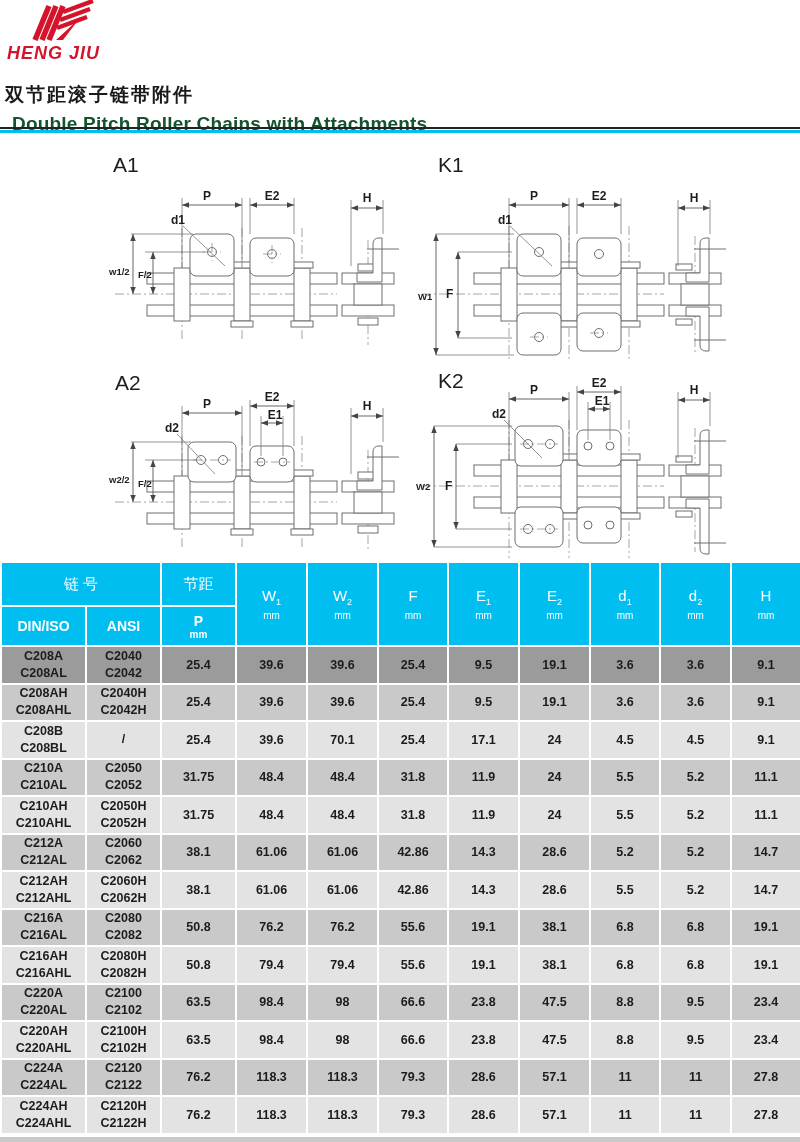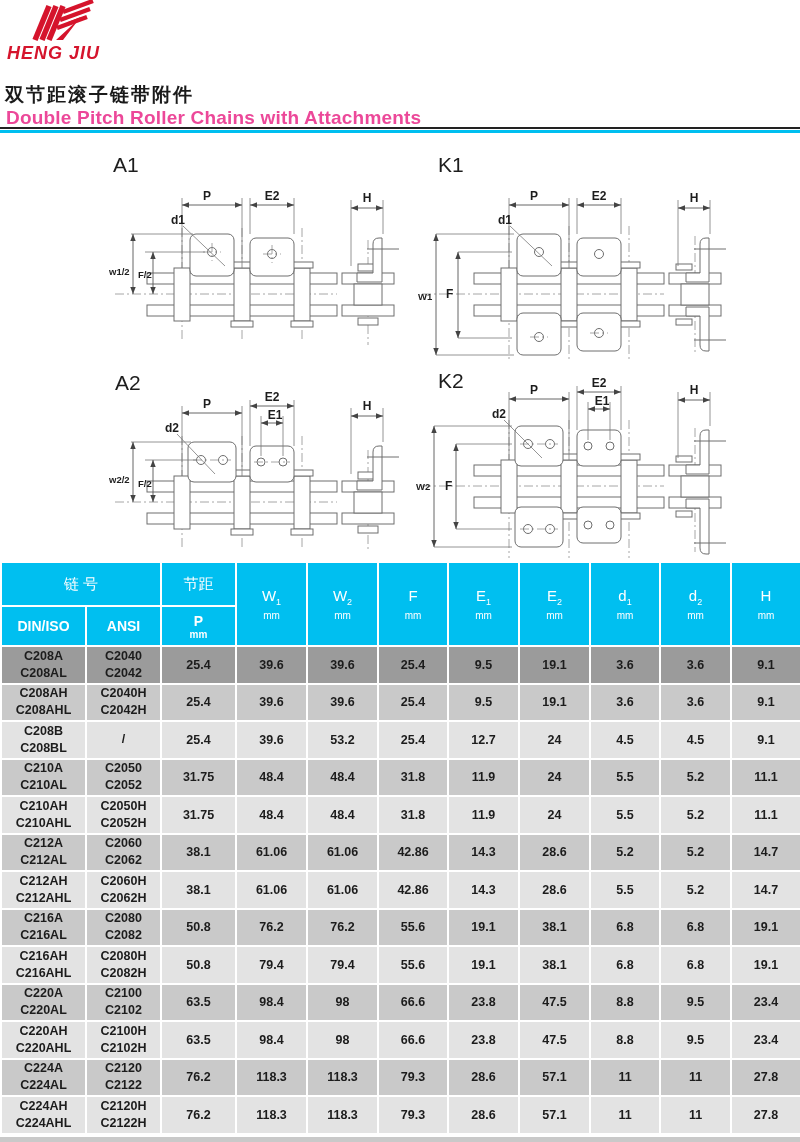--- a/index.html
+++ b/index.html
@@ -14,22 +14,22 @@
   .brand-name {
     position:absolute; left:7px; top:43px; width:200px;
     font-style:italic; font-weight:900; font-size:18px; letter-spacing:1px;
     color:#d5142c;
   }
   .title-zh {
     position:absolute; left:5px; top:82px; margin:0;
     font-size:19px; font-weight:600; letter-spacing:2px; color:#1a1a1a;text-align:center;
   }
   .title-en {
-    position:absolute; left:4px; top:105px; margin:2px;
-    font-size:19px; font-weight:800; letter-spacing:0.2px; color:#ec4899;
+    position:absolute; left:4px; top:105px; margin:8px;
+    font-size:19px; font-weight:800; letter-spacing:0.2px; color:#14532d;
   }
   .rule-black { position:absolute; left:0; top:127px; width:800px; height:2px; background:#222; }
   .rule-cyan  { position:absolute; left:0; top:130px; width:800px; height:3px; background:#00bff0; }
 
   
   .dwg { position:absolute; }
   .dwg .ln  { fill:#fff; stroke:#6e6e6e; stroke-width:1; }
   .dwg .nf  { fill:none; stroke:#6e6e6e; stroke-width:1; }
   .dwg .cl  { fill:none; stroke:#8f8f8f; stroke-width:0.8; stroke-dasharray:9 3 2 3; }
   .dwg .dim { fill:none; stroke:#555;   stroke-width:0.9; }
@@ -424,23 +424,23 @@
       <td>3.6</td>
       <td>9.1</td>
     </tr>
 
     <tr class="shade-light">
       <td class="chain">C208B
 C208BL</td>
       <td class="chain">/</td>
       <td>25.4</td>
       <td>39.6</td>
-      <td>53.2</td>
+      <td>70.1</td>
       <td>25.4</td>
-      <td>12.7</td>
+      <td>17.1</td>
       <td>24</td>
       <td>4.5</td>
       <td>4.5</td>
       <td>9.1</td>
     </tr>
 
     <tr class="shade-medium">
       <td class="chain">C210A
 C210AL</td>
       <td class="chain">C2050

